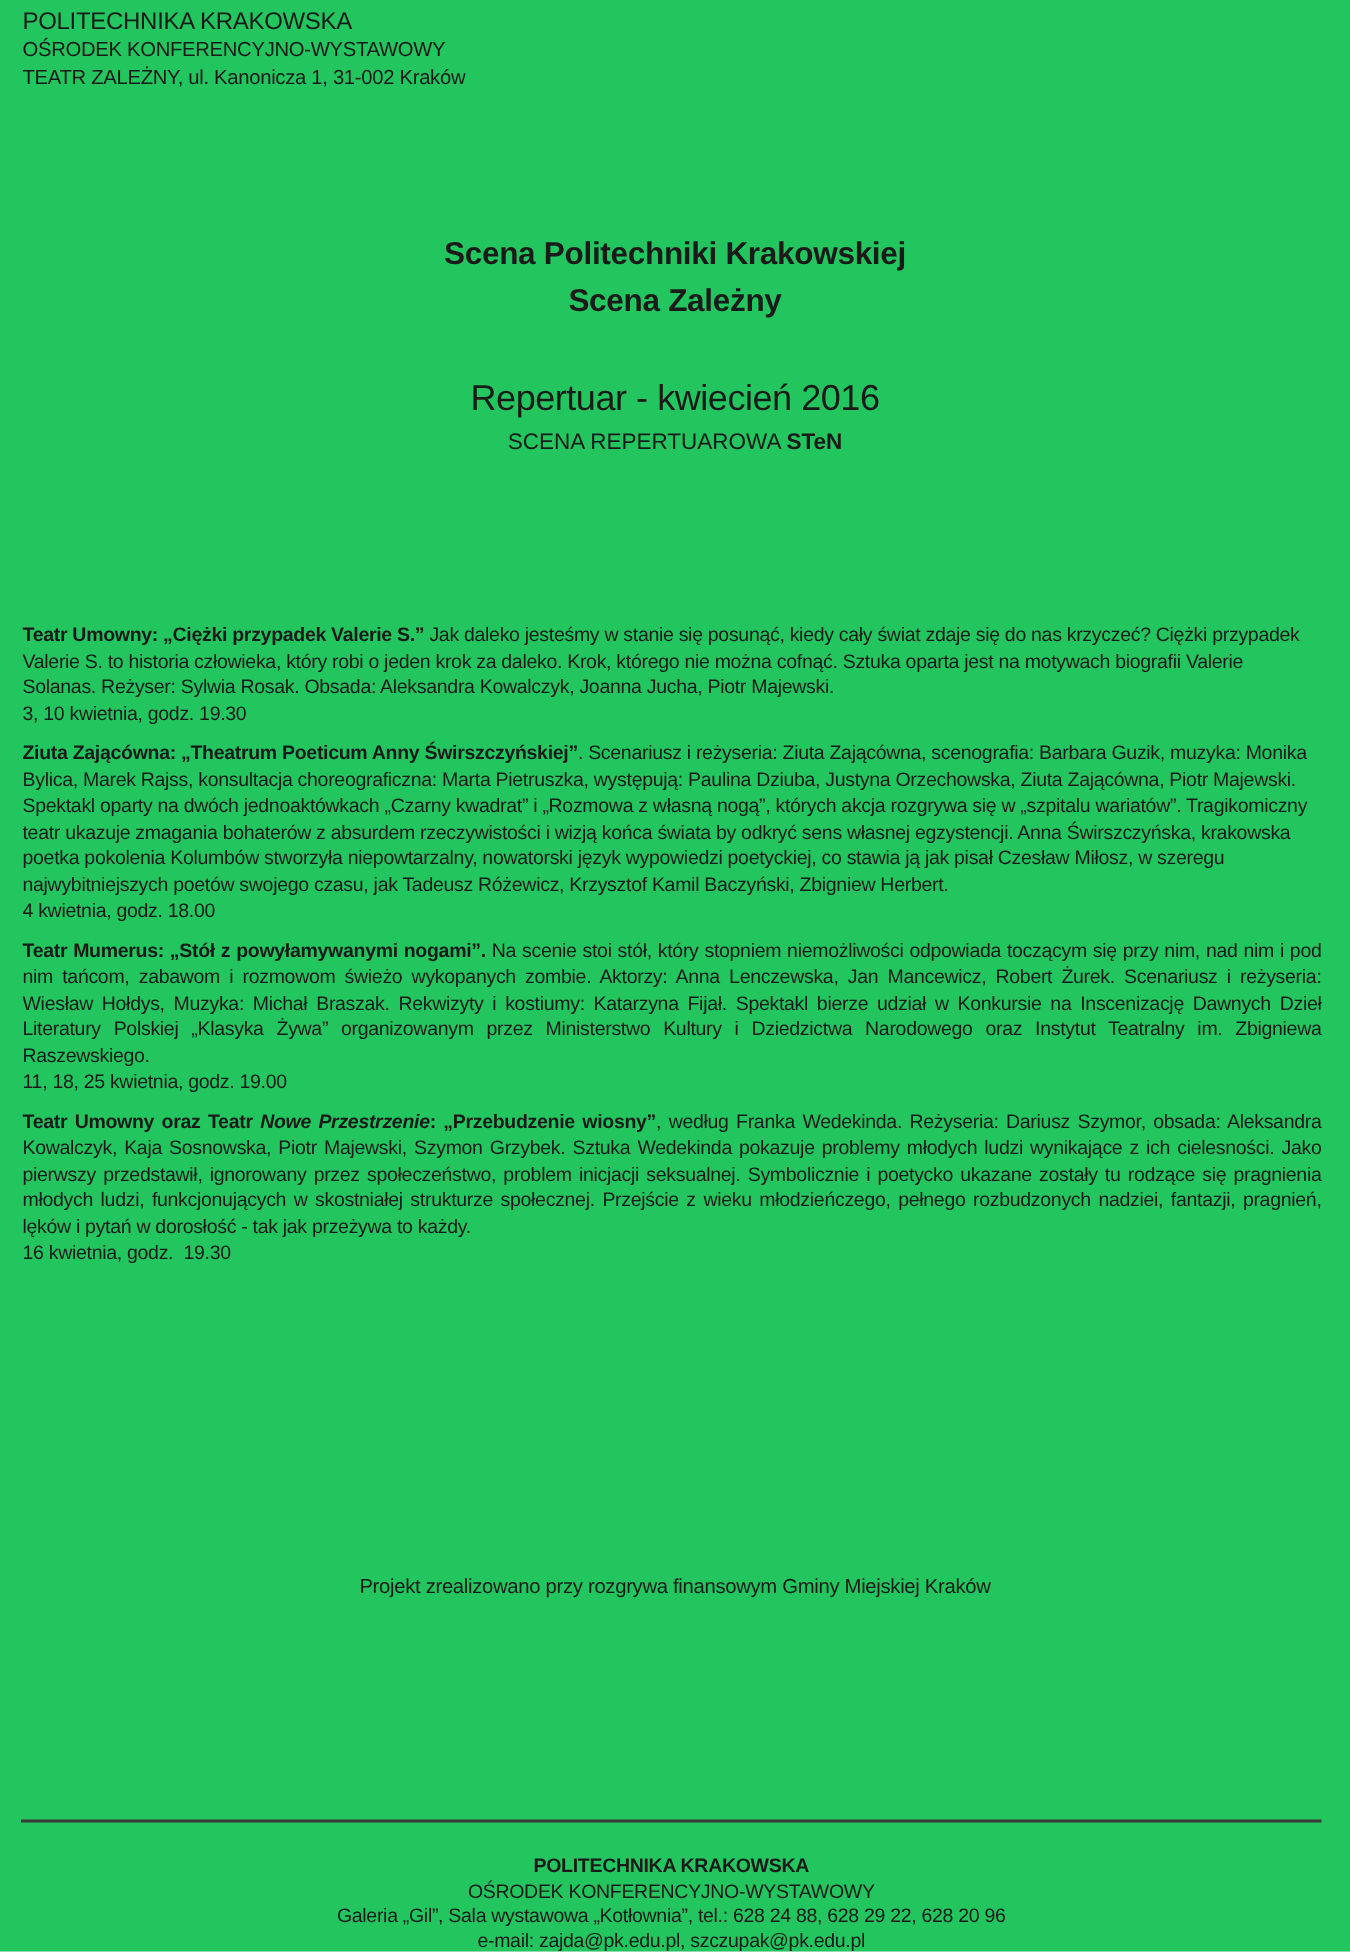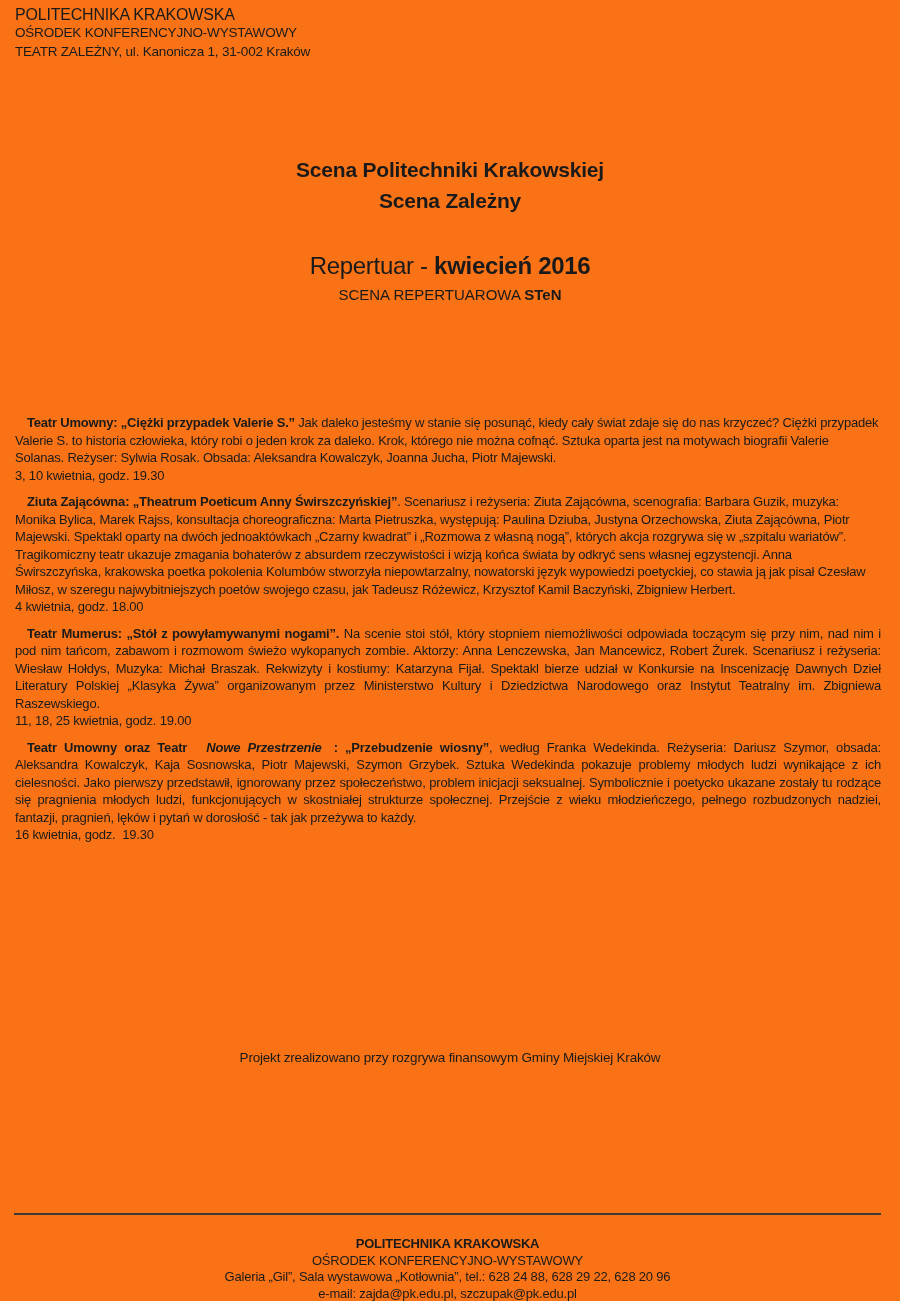--- a/index.html
+++ b/index.html
@@ -1,52 +1,52 @@
 <!DOCTYPE html>
 <html lang="pl"><head>
 <meta charset="utf-8">
 <style>
   html, body { margin: 0; padding: 0; background: #e8e8e8; }
   .page {
     position: relative;
     width: 900px;
     height: 1301px;
     margin: 0 auto;
-    background: #f97316;
+    background: #22c55e;
     color: #1a1a1a;
     font-family: "Liberation Sans", sans-serif;
     overflow: hidden;
   }
   
   .letterhead { position: absolute; top: 5px; left: 15px; }
   .letterhead .lh-line1 { font-size: 16px; line-height: 19px; letter-spacing: -0.2px; }
   .letterhead .lh-line2, .letterhead .lh-line3 { font-size: 13.5px; line-height: 18.5px; letter-spacing: -0.2px; }
 
   
   .title-block { position: absolute; top: 154px; left: 0; width: 100%; text-align: center; }
   .main-title { font-size: 21px; font-weight: bold; line-height: 31px; letter-spacing: -0.2px; }
   .repertuar-line { margin-top: 35px; font-size: 24px; line-height: 30px; letter-spacing: -0.3px; }
   .repertuar-line .reg { font-weight: normal; }
-  .repertuar-line .bld { font-weight: bold; }
+  .repertuar-line .bld { font-weight: normal; }
   .stage-line { margin-top: 4px; font-size: 15px; line-height: 19px; }
   .stage-line .bld { font-weight: bold; }
 
   
   .events {
     position: absolute;
     top: 414px;
     left: 15px;
     width: 866px;
     font-size: 13px;
     line-height: 17.5px;
     letter-spacing: -0.2px;
   }
   .event { margin: 0 0 9px 0; }
   .event.justify { text-align: justify; }
-  .event .b { font-weight: bold; margin-left: 12px; }
+  .event .b { font-weight: bold; }
   .event .i { font-style: italic; }
   .event-date { font-weight: normal; white-space: pre-wrap; text-align: left; }
 
   
   .grant-note {
     position: absolute;
     top: 1050px;
     left: 0;
     width: 100%;
     text-align: center;

